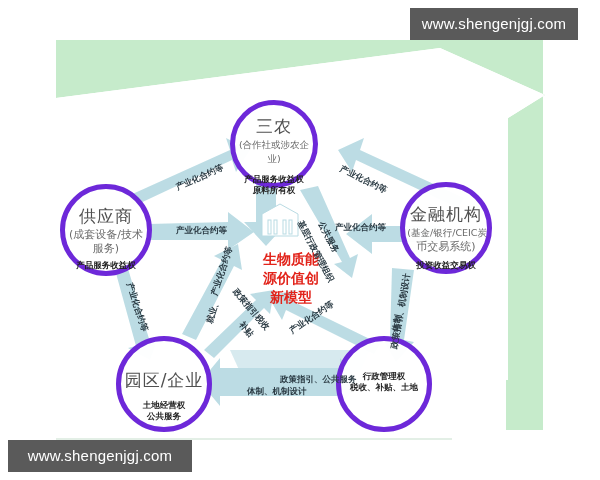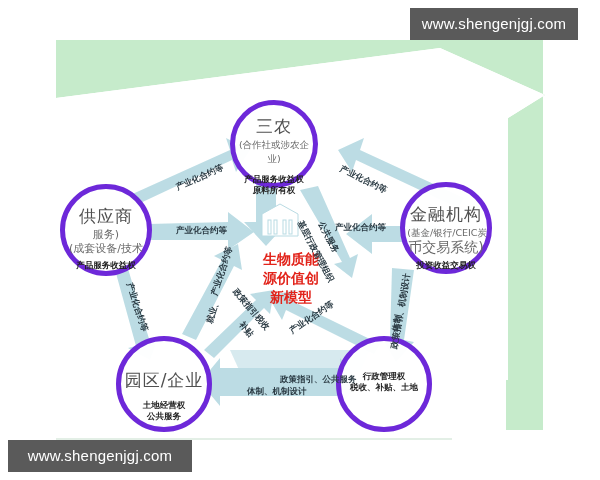--- a/index.html
+++ b/index.html
@@ -90,30 +90,30 @@
   <div class="node" style="left:230px;top:100px;width:88px;height:88px;padding-top:10px;">
     <div class="title">三农</div>
     <div class="sub" style="font-size:9.5px;">(合作社或涉农企业)</div>
     <div style="height:8px"></div>
     <div class="rights">产品服务收益权</div>
     <div class="rights">原料所有权</div>
   </div>
 
   <div class="node" style="left:60px;top:184px;width:92px;height:92px;padding-top:16px;">
     <div class="title">供应商</div>
+    <div class="sub">(成套设备/技术</div>
     <div class="sub">服务)</div>
-    <div class="sub">(成套设备/技术</div>
     <div style="height:4px"></div>
     <div class="rights">产品服务收益权</div>
   </div>
 
   <div class="node" style="left:400px;top:182px;width:92px;height:92px;padding-top:16px;">
     <div class="title">金融机构</div>
     <div class="sub" style="font-size:9.5px;text-align:right;">(基金/银行/CEIC炭</div>
-    <div class="sub" style="font-size:14px;text-align:center;">币交易系统)</div>
+    <div class="sub" style="font-size:11px;text-align:center;">币交易系统)</div>
     <div style="height:6px"></div>
     <div class="rights">投资收益交易权</div>
   </div>
 
   <div class="node" style="left:116px;top:336px;width:96px;height:96px;padding-top:28px;">
     <div class="title">园区/企业</div>
     <div style="height:8px"></div>
     <div class="rights">土地经营权</div>
     <div class="rights">公共服务</div>
   </div>

